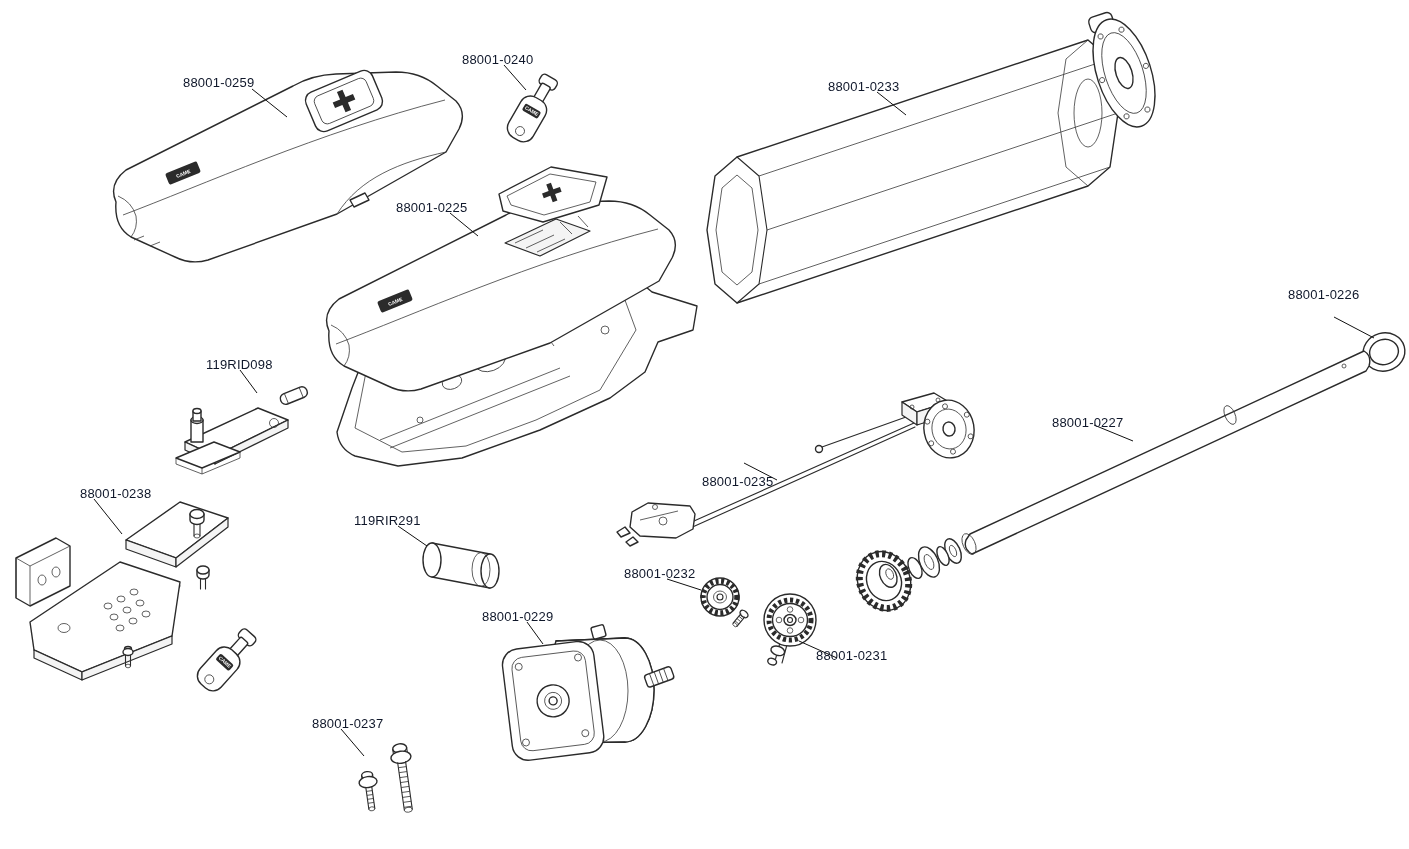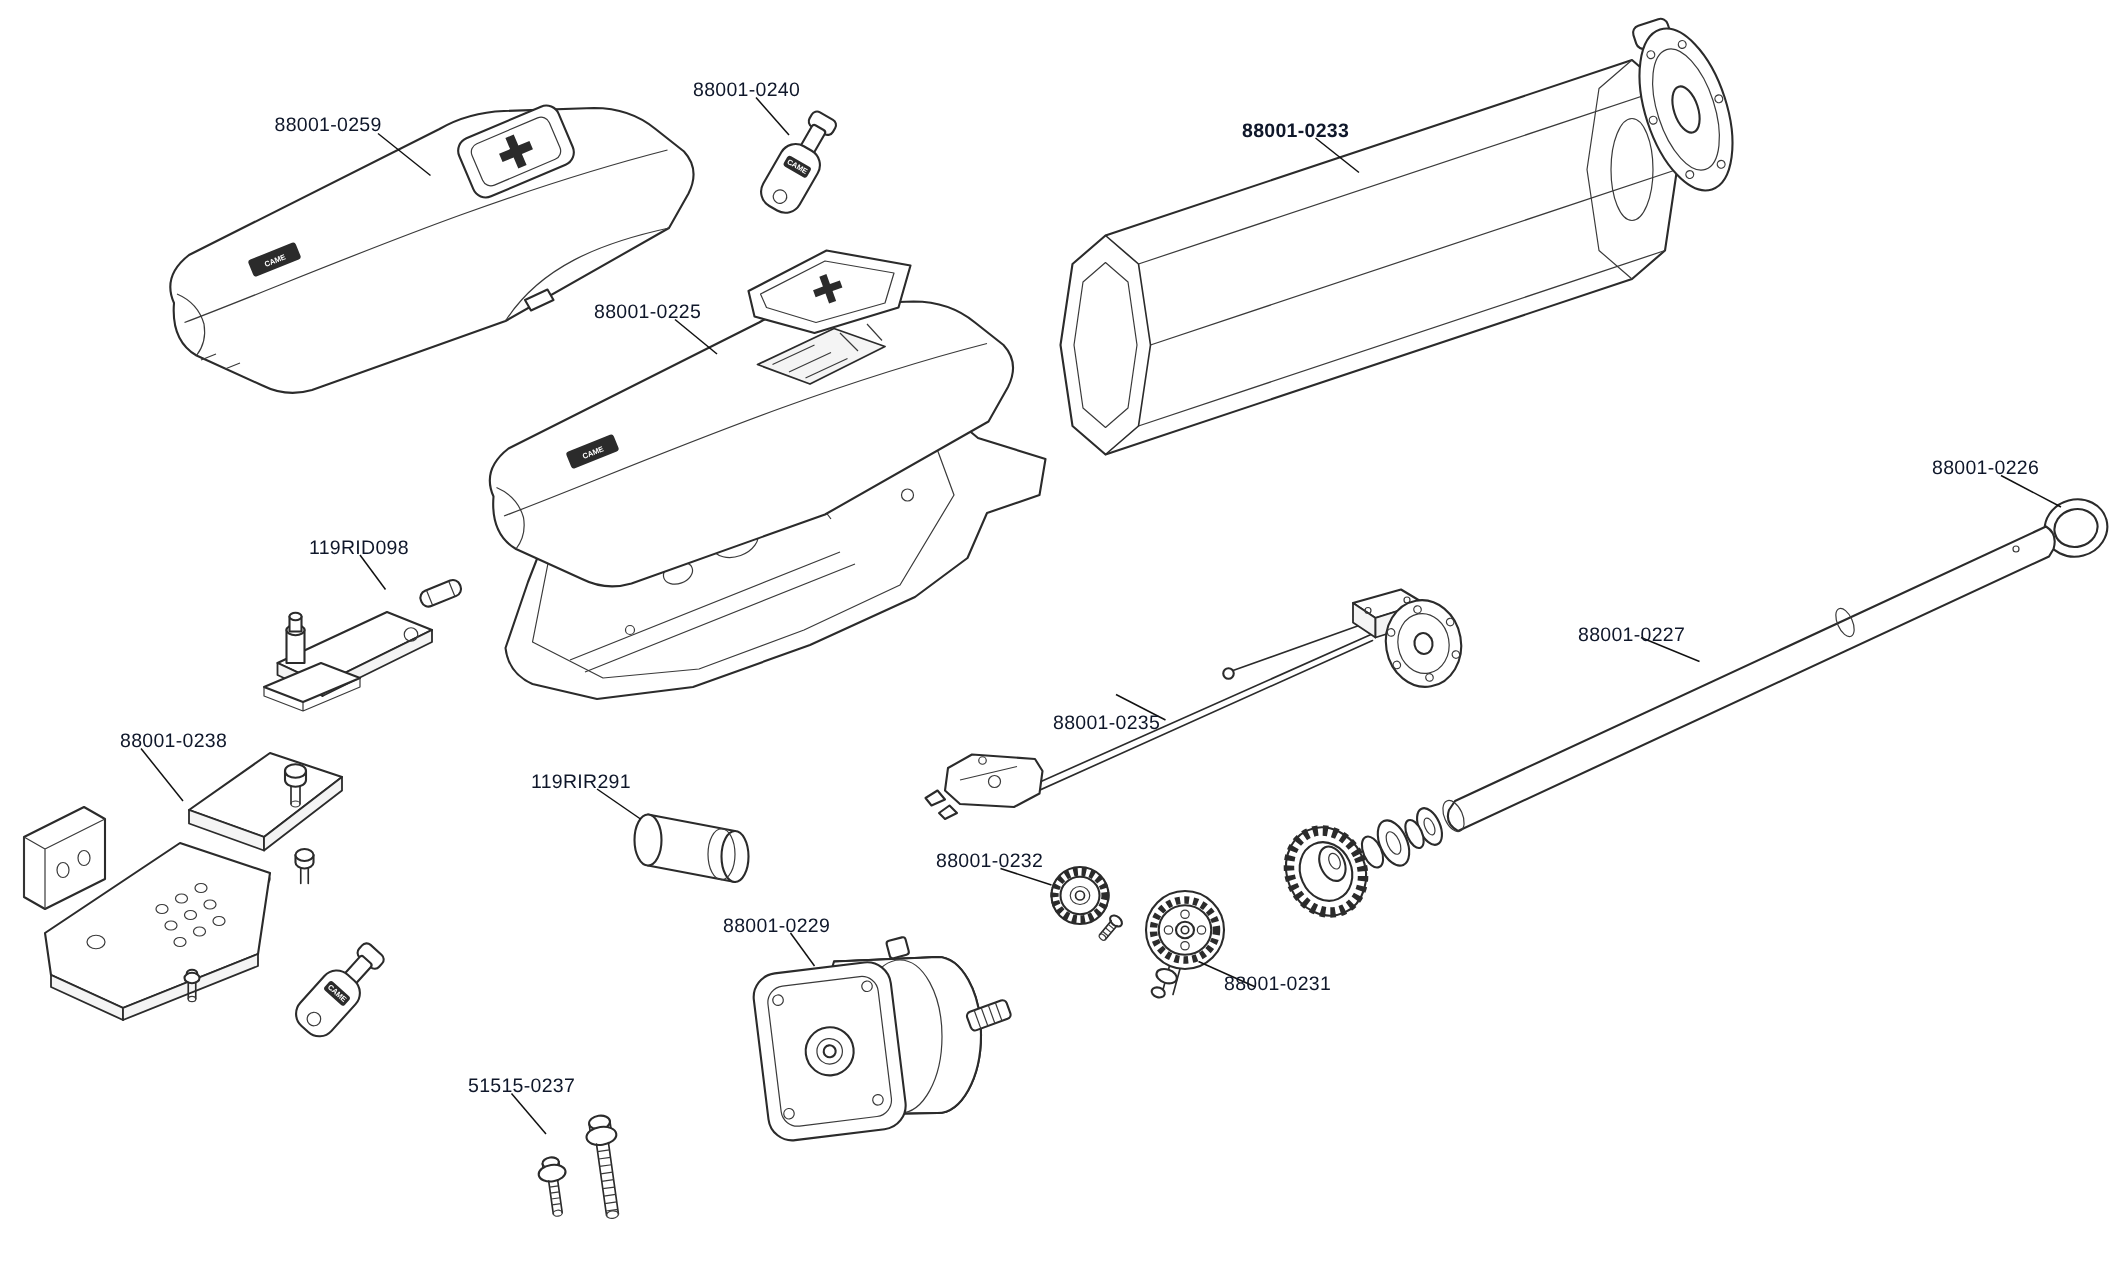--- a/index.html
+++ b/index.html
@@ -356,27 +356,27 @@
         <line x1="667" y1="579" x2="701" y2="590" class="leader"></line>
         <line x1="527" y1="622" x2="543" y2="644" class="leader"></line>
         <line x1="837" y1="658" x2="799" y2="641" class="leader"></line>
         <line x1="341" y1="729" x2="364" y2="756" class="leader"></line>
       </g>
 </svg>
 
 <div class="label-layer" id="label-layer">
       <div class="part-label" style="left: 183px; top: 75px;">88001-0259</div>
       <div class="part-label" style="left: 462px; top: 52px;">88001-0240</div>
-      <div class="part-label" style="left: 828px; top: 79px; font-weight: bold;">88001-0233</div>
+      <div class="part-label" style="left: 828px; top: 79px;">88001-0233</div>
       <div class="part-label" style="left: 396px; top: 200px;">88001-0225</div>
-      <div class="part-label" style="left: 1288px; top: 304px;">88001-0226</div>
+      <div class="part-label" style="left: 1288px; top: 287px;">88001-0226</div>
       <div class="part-label" style="left: 206px; top: 357px;">119RID098</div>
       <div class="part-label" style="left: 1052px; top: 415px;">88001-0227</div>
       <div class="part-label" style="left: 702px; top: 450px; margin-top: 24px;">88001-0235</div>
       <div class="part-label" style="left: 66px; top: 486px; margin-left: 14px;">88001-0238</div>
       <div class="part-label" style="left: 354px; top: 513px;">119RIR291</div>
       <div class="part-label" style="left: 624px; top: 566px;">88001-0232</div>
       <div class="part-label" style="left: 482px; top: 609px;">88001-0229</div>
       <div class="part-label" style="left: 816px; top: 648px;">88001-0231</div>
-      <div class="part-label" style="left: 312px; top: 716px;">51515-0237</div>
+      <div class="part-label" style="left: 312px; top: 716px;">88001-0237</div>
     </div>
 
 </div>
 
 </body></html>

